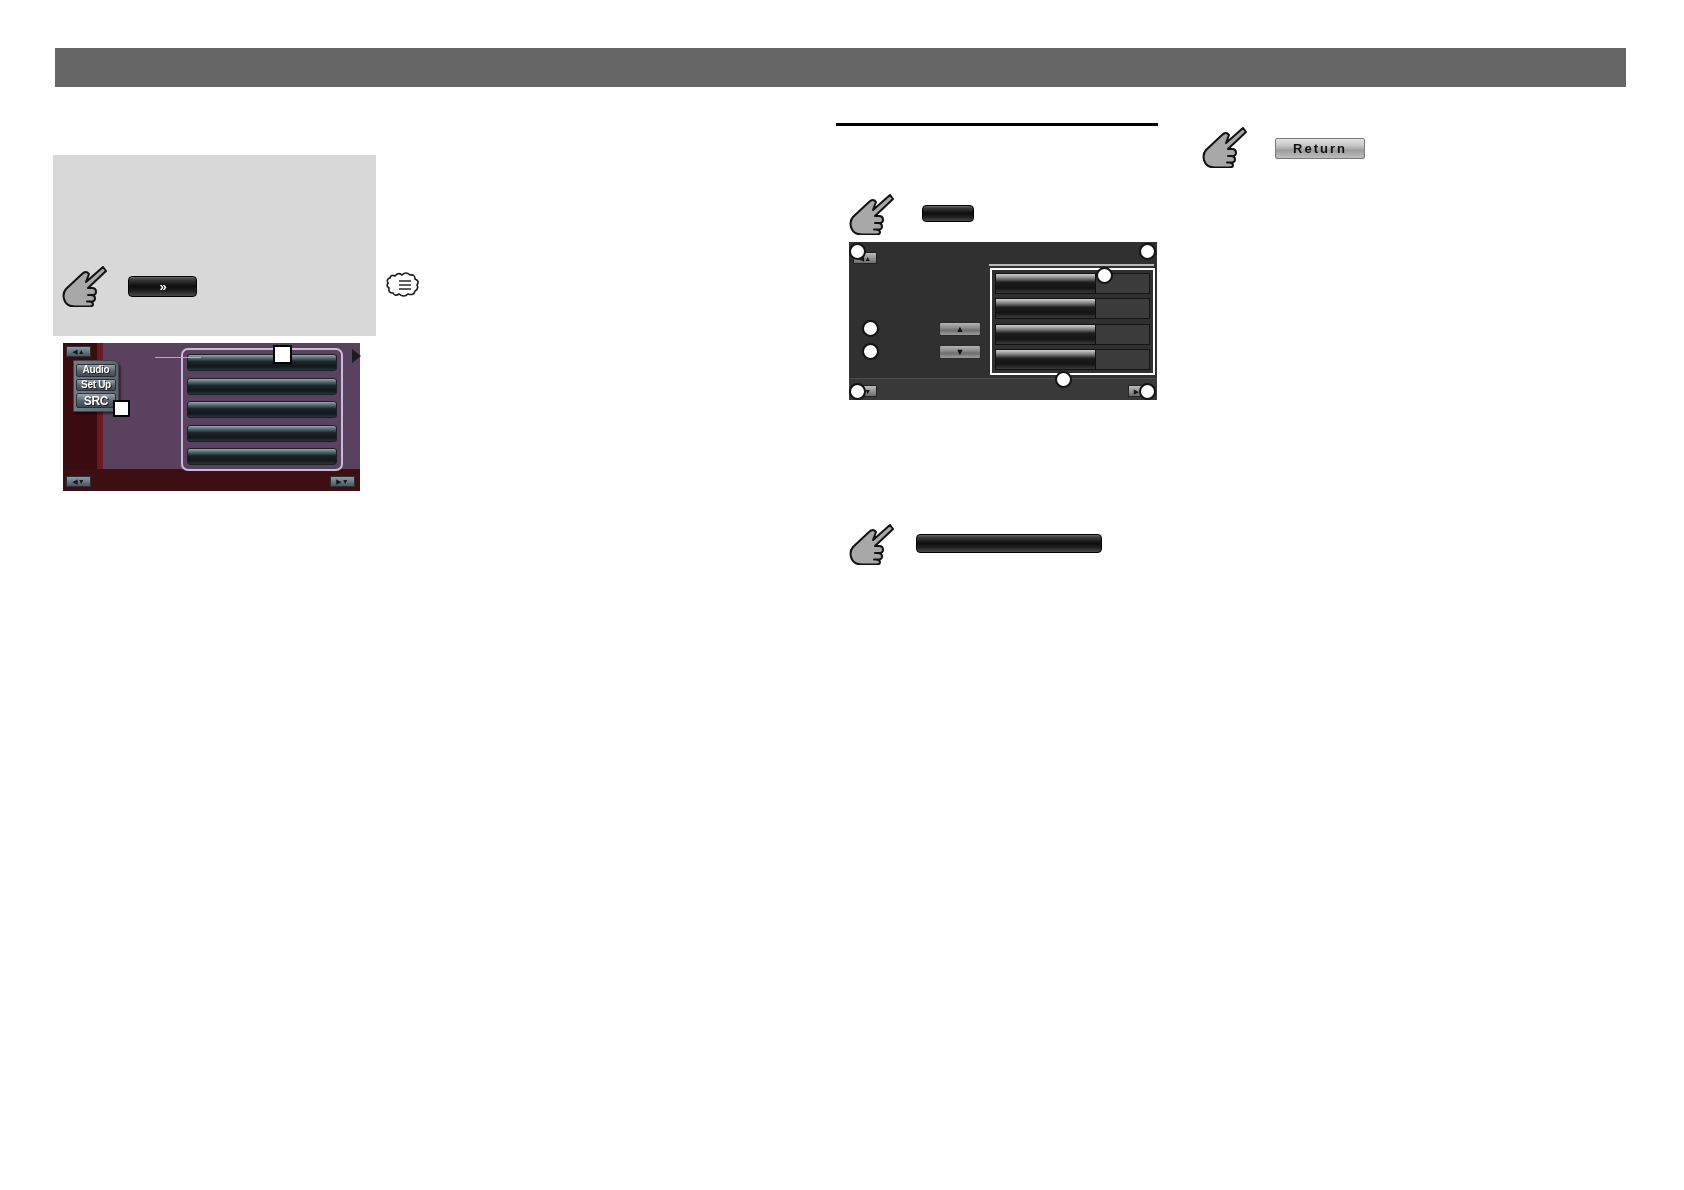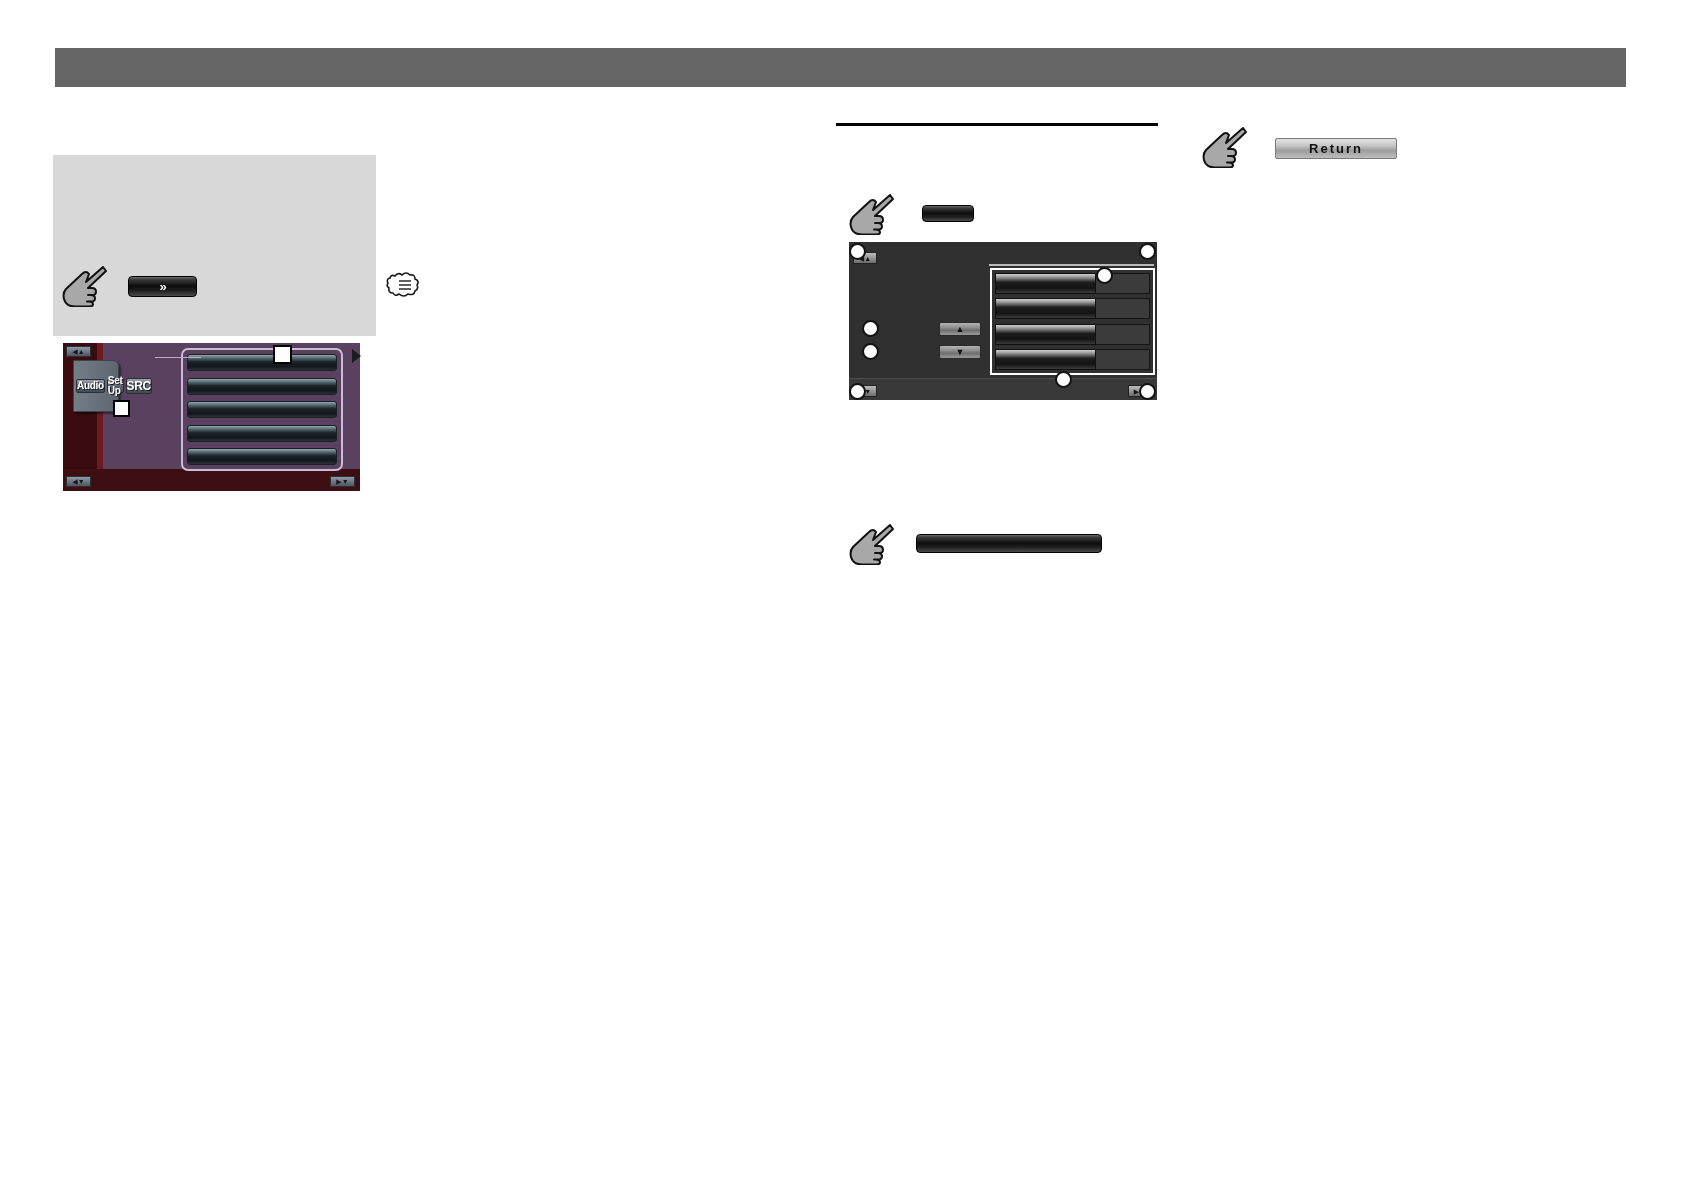--- a/index.html
+++ b/index.html
@@ -101,21 +101,21 @@
     color: #16181c; font-size: 7px; line-height: 1;
   }
   .src-panel {
     position: absolute; left: 10px; top: 17px;
     width: 46px; height: 52px;
     background: linear-gradient(to right,#737d88,#5d666f);
     border: 1px solid #3d444c;
     border-radius: 0 6px 6px 0;
     box-shadow: 2px 2px 2px rgba(0,0,0,.45);
     padding: 3px 2px;
-    display: flex; gap: 2px; align-items: center;
+    display: flex; flex-direction: column; gap: 2px; align-items: center;
   }
   .src-key {
     width: 40px; height: 14px;
     background: linear-gradient(to bottom,#97a0ab 0%, #5a626c 55%, #424952 100%);
     border: 1px solid #2b3037;
     border-radius: 2px;
     color: #ffffff;
     font-size: 10px; font-weight: bold;
     display: flex; align-items: center; justify-content: center;
     text-shadow: 1px 1px 0 #1a1d22;
@@ -372,19 +372,19 @@
       <path d="M41 5 L44 9 L26 26 L30 26 Q34 26 34 30 Q34 33 30 33 L26 33 L29 33 Q33 33 33 36.5 Q33 39.5 29 39.5 L25 39.5 L27 39.5 Q31 39.5 31 42.5 Q31 44.5 27 44.5 L13 44.5 Q4 44.5 2 37 Q0.5 31 4 27 L20 12 Q24 8 27 12 L24 20 Z" fill="#a8a8a8" stroke="#111111" stroke-width="2" stroke-linejoin="round"></path>
     </svg>
   </div>
   <div class="btn-black btn-wide-mid"></div>
 
   <div style="position:absolute; left:1202px; top:123px; width:46px; height:45px;">
     <svg class="hand" viewBox="0 0 46 45" width="46" height="45">
       <path d="M41 5 L44 9 L26 26 L30 26 Q34 26 34 30 Q34 33 30 33 L26 33 L29 33 Q33 33 33 36.5 Q33 39.5 29 39.5 L25 39.5 L27 39.5 Q31 39.5 31 42.5 Q31 44.5 27 44.5 L13 44.5 Q4 44.5 2 37 Q0.5 31 4 27 L20 12 Q24 8 27 12 L24 20 Z" fill="#a8a8a8" stroke="#111111" stroke-width="2" stroke-linejoin="round"></path>
     </svg>
   </div>
-  <div style="position:absolute; left:1275px; top:138px; width:122px; height:21px;
+  <div style="position:absolute; left:1275px; top:138px; width:90px; height:21px;
               background:linear-gradient(to bottom,#e2e2e2 0%,#c6c6c6 35%,#9d9d9d 60%,#bdbdbd 100%);
               border:1px solid #7a7a7a; border-radius:2px;
               display:flex; align-items:center; justify-content:center;
               color:#111111; font-size:13px; font-weight:bold; letter-spacing:2px; line-height:1;">Return</div>
 
 </div>
 
 </body></html>

